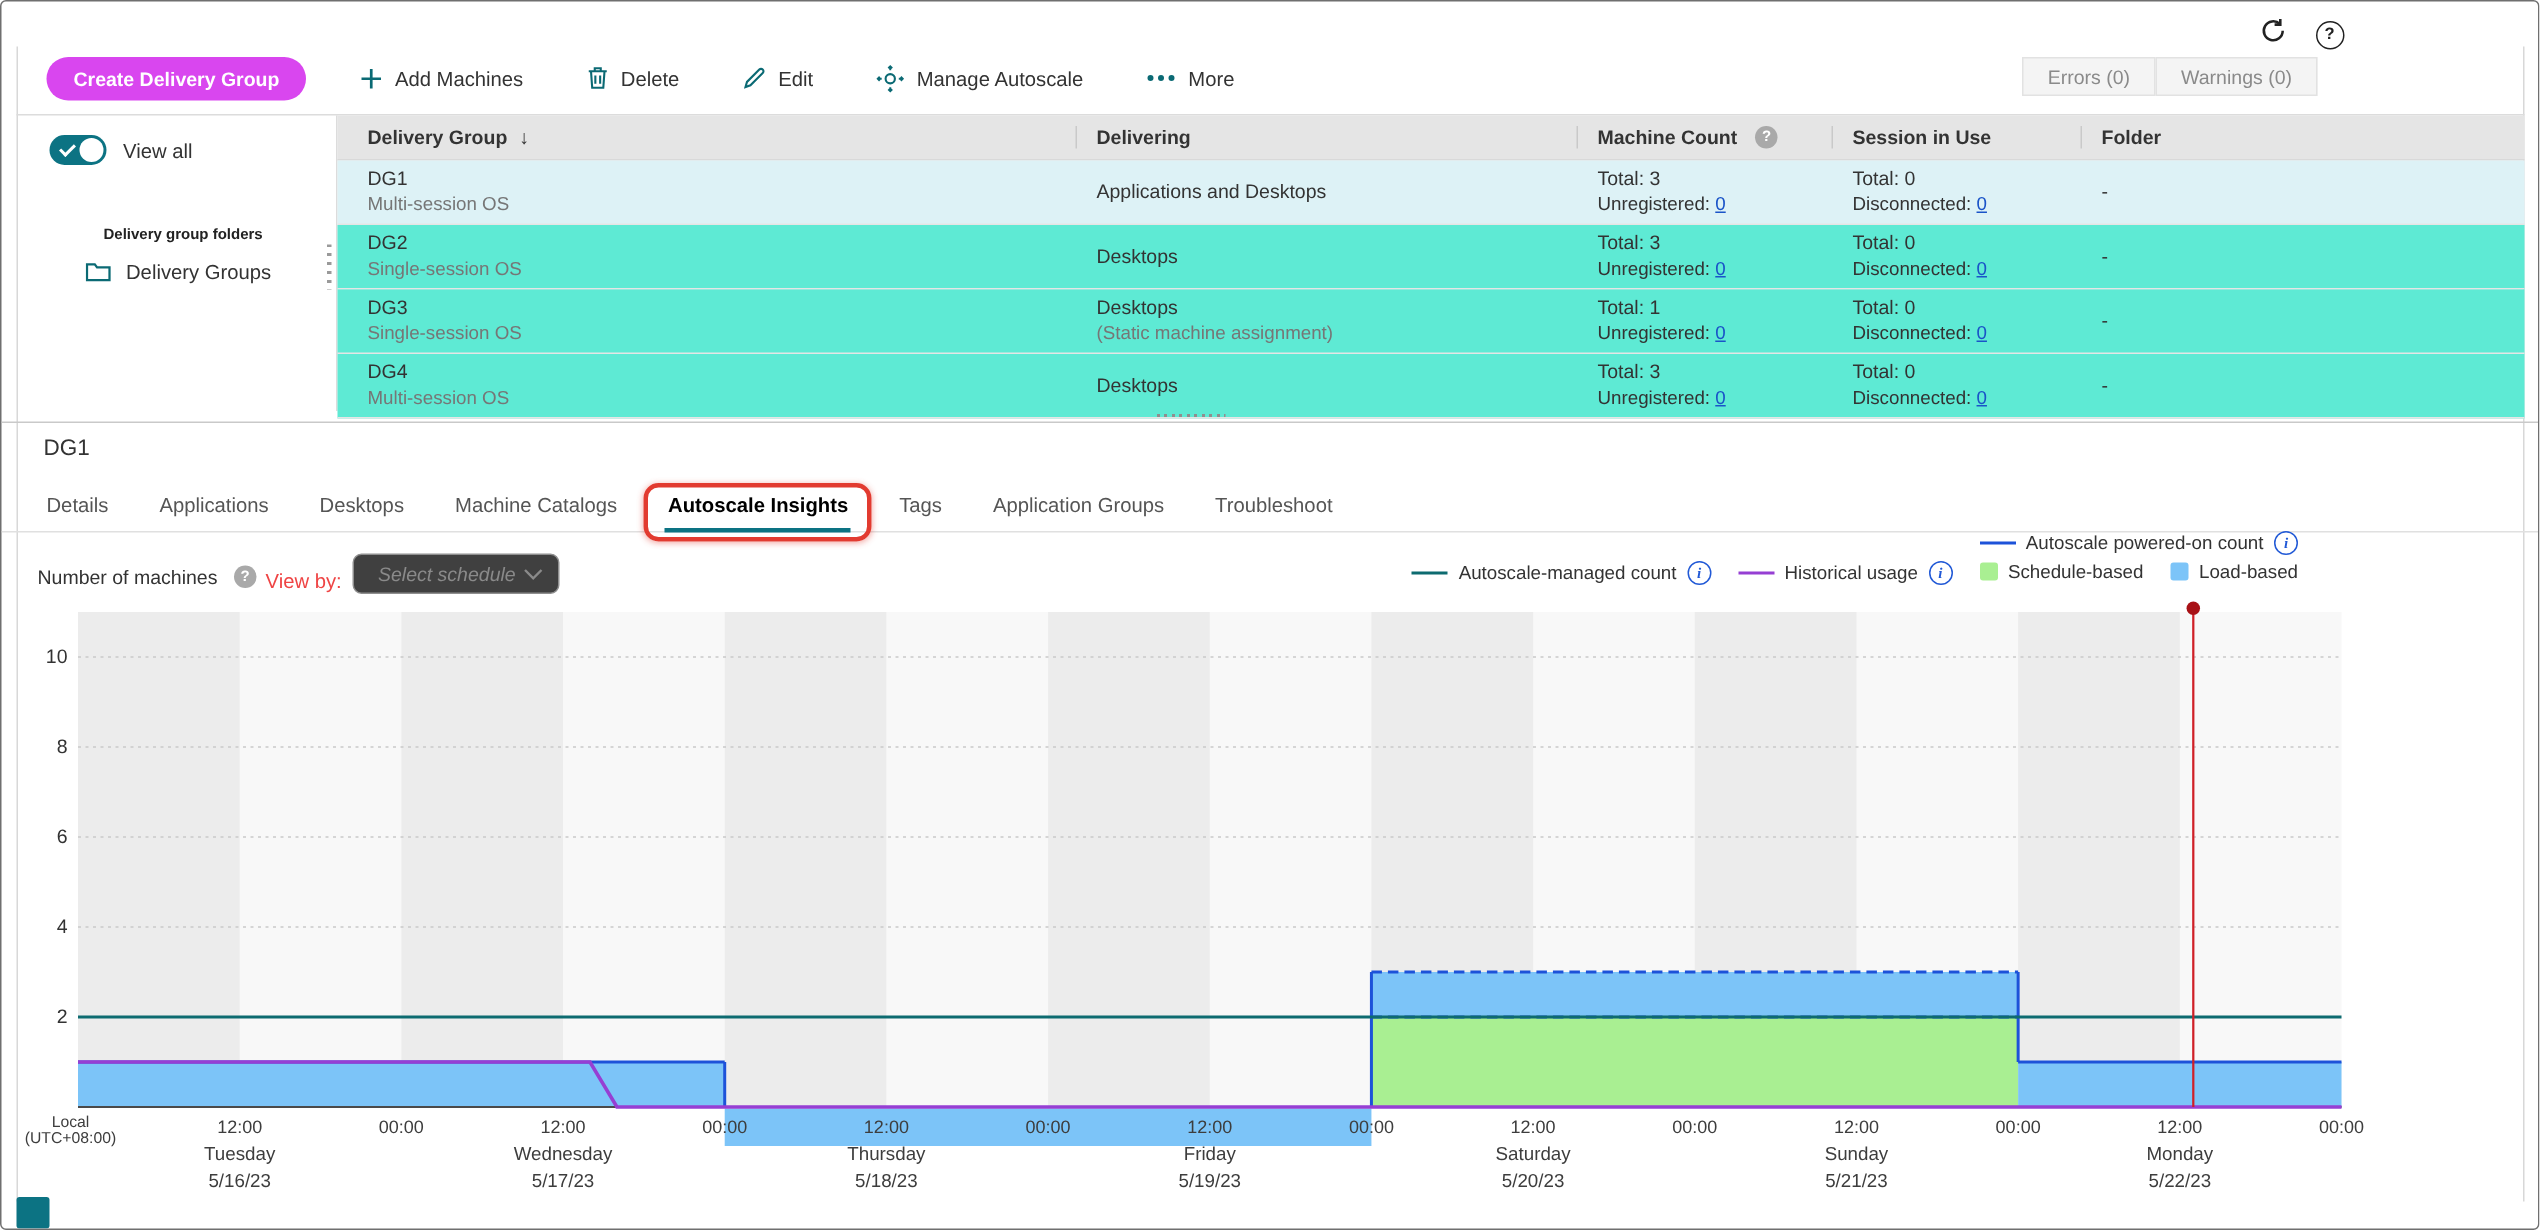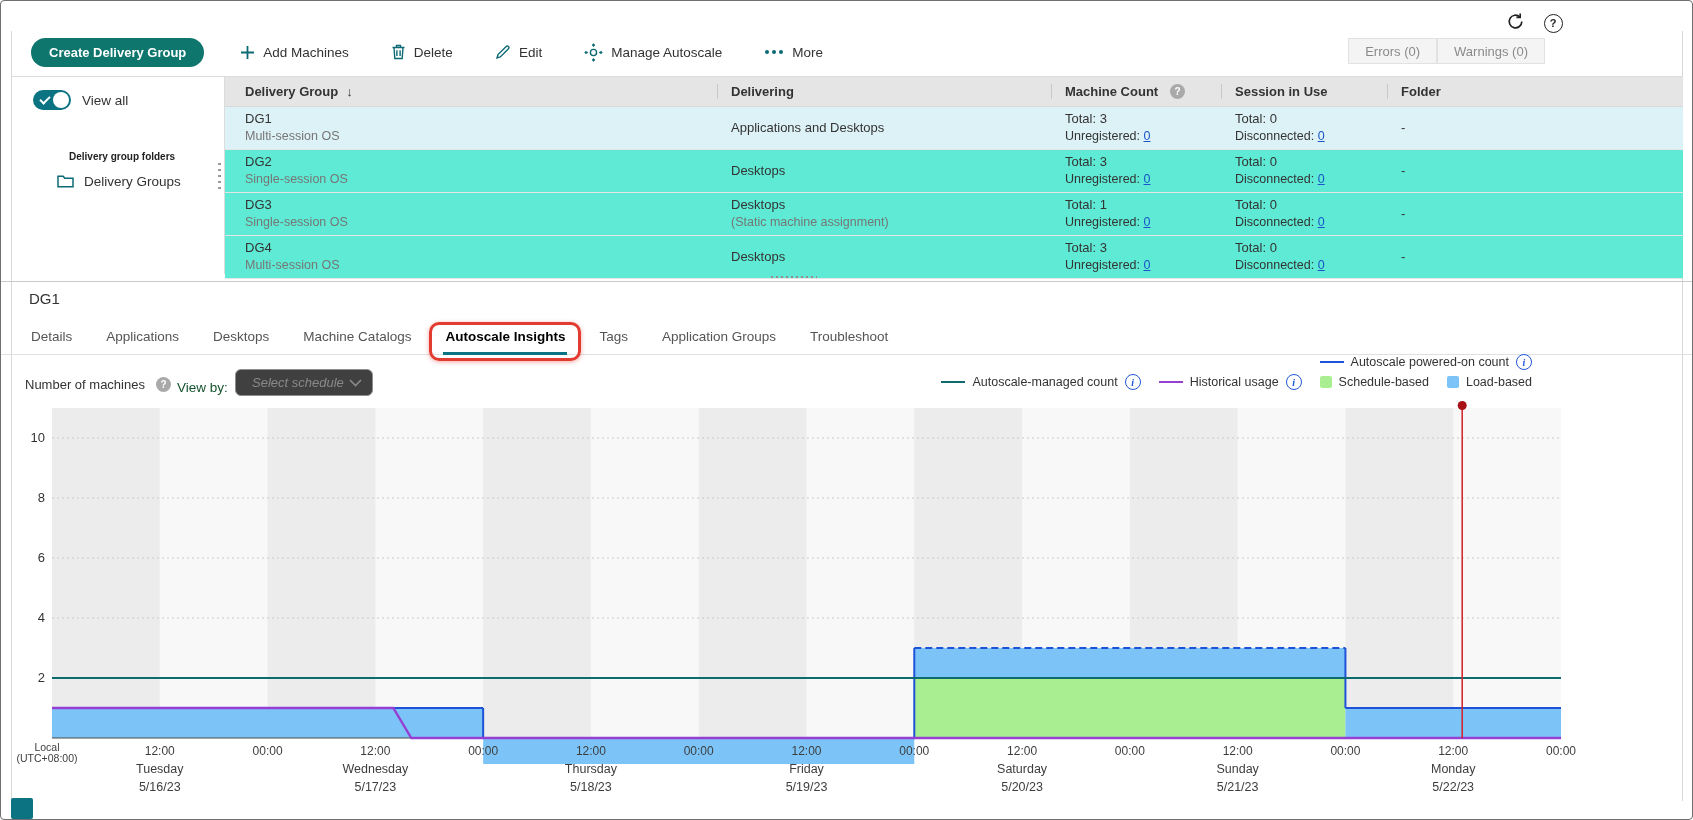--- a/index.html
+++ b/index.html
@@ -9,21 +9,21 @@
   .edge.left{left:10px}.edge.right{right:9px}
 
   
   .top-icons{position:absolute;right:128px;top:11px;display:flex;gap:16px;align-items:center;}
   .icon-btn{width:22px;height:22px;display:flex;align-items:center;justify-content:center;cursor:pointer;}
   .help-ring{width:17px;height:17px;border:1.6px solid #222;border-radius:50%;display:flex;align-items:center;
     justify-content:center;font-size:11px;font-weight:bold;color:#222;}
 
   
   .toolbar{position:absolute;left:30px;top:36px;height:30px;display:flex;align-items:center;gap:30px;}
-  .btn-primary{background:#0f766e;color:#fff;font-weight:bold;font-size:13px;border:none;border-radius:15px;
+  .btn-primary{background:#d946ef;color:#fff;font-weight:bold;font-size:13px;border:none;border-radius:15px;
     height:29px;padding:0 18px;cursor:pointer;font-family:inherit;}
   .tool-act{display:flex;align-items:center;gap:8px;font-size:13.5px;color:#333;cursor:pointer;background:none;border:none;font-family:inherit;}
   .tool-act svg{display:block}
   .status-group{position:absolute;right:147px;top:37px;display:flex;}
   .status-btn{background:#f4f4f4;border:1px solid #e2e2e2;color:#8a8a8a;font-size:13px;height:26px;
     padding:0 16px;display:flex;align-items:center;cursor:pointer;font-family:inherit;}
   .hr1{position:absolute;left:10px;right:9px;top:75px;height:1px;background:#dcdcdc;}
 
   
   .sidebar{position:absolute;left:10px;top:76px;width:213px;height:197px;}
@@ -62,27 +62,27 @@
   .tabbar{position:absolute;left:0;right:0;top:318px;height:36px;border-bottom:1px solid #e0e0e0;
     padding-left:28px;display:flex;gap:30px;align-items:stretch;box-sizing:border-box;}
   .tab{position:relative;display:flex;align-items:center;font-size:13.5px;color:#555;cursor:pointer;padding:0 2px;}
   .tab.active{color:#000000;font-weight:bold;}
   .tab.active .underline{position:absolute;left:0;right:0;bottom:-1px;height:3px;background:#0c7383;}
   .ring{position:absolute;left:-14px;right:-14px;top:3px;bottom:-7px;border:3.5px solid #e23b30;border-radius:10px;
     box-shadow:0 1px 4px rgba(226,59,48,.45);pointer-events:none;}
 
   
   .axis-title{position:absolute;left:24px;top:376px;display:flex;align-items:center;gap:7px;font-size:13px;color:#333;}
-  .viewby{position:absolute;left:176px;top:379px;font-size:13.5px;color:#14532d;}
+  .viewby{position:absolute;left:176px;top:379px;font-size:13.5px;color:#ef4444;}
   .selectbox{position:absolute;left:234px;top:368px;width:138px;height:27px;border:1px solid #8f8f8f;border-radius:6px;
     box-sizing:border-box;display:flex;align-items:center;justify-content:space-between;padding:0 10px 0 16px;
     color:#8a8a8a;font-size:13px;cursor:pointer;background:#404040;font-style:italic;}
   .legend{position:absolute;right:160px;top:353px;display:flex;flex-direction:column;align-items:flex-end;gap:4px;
     font-size:12.5px;color:#333;}
-  .lrow{display:flex;align-items:center;gap:18px;}
+  .lrow{display:flex;align-items:flex-start;gap:18px;}
   .litem{display:flex;align-items:center;gap:7px;}
   .lsample{width:24px;height:0;border-top:2px solid #000;}
   .lsq{width:12px;height:12px;border-radius:2px;}
   .iinfo{width:14px;height:14px;border:1.5px solid #2159d6;border-radius:50%;color:#2159d6;font-size:10px;
     font-style:italic;font-weight:bold;font-family:"Liberation Serif",serif;display:inline-flex;align-items:center;justify-content:center;cursor:pointer;}
 
   #chart-svg{position:absolute;left:0;top:398px;}
   .corner-accent{position:absolute;left:10px;top:797px;width:22px;height:21px;background:#0c7383;border-radius:2px;}
 </style>
 </head>

